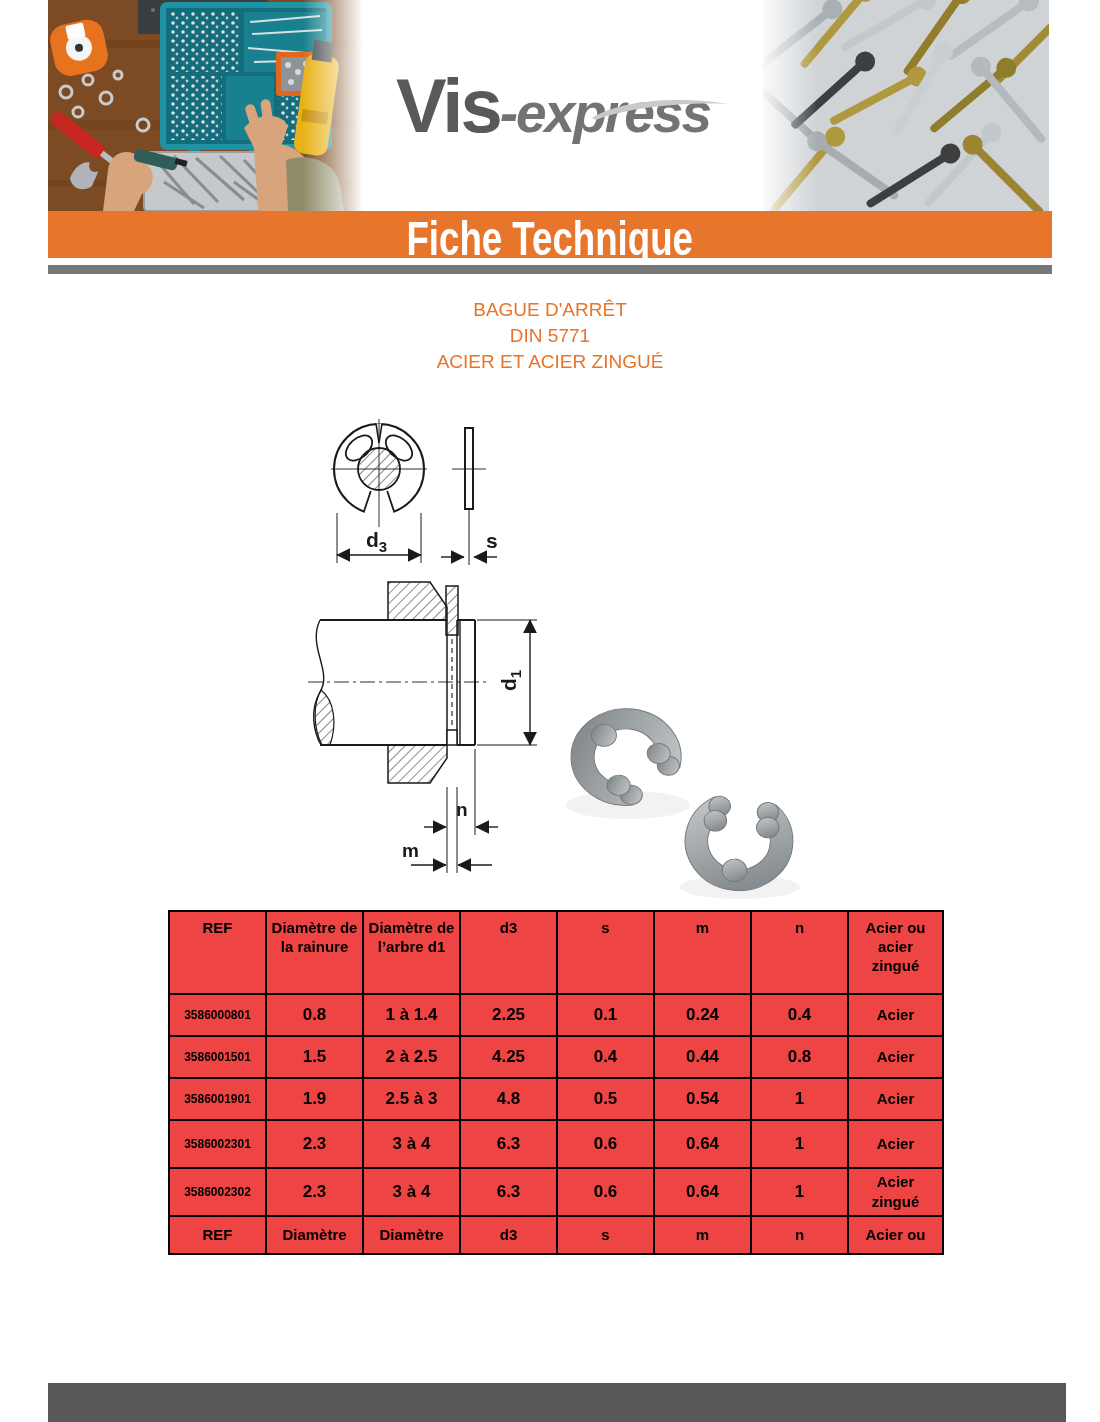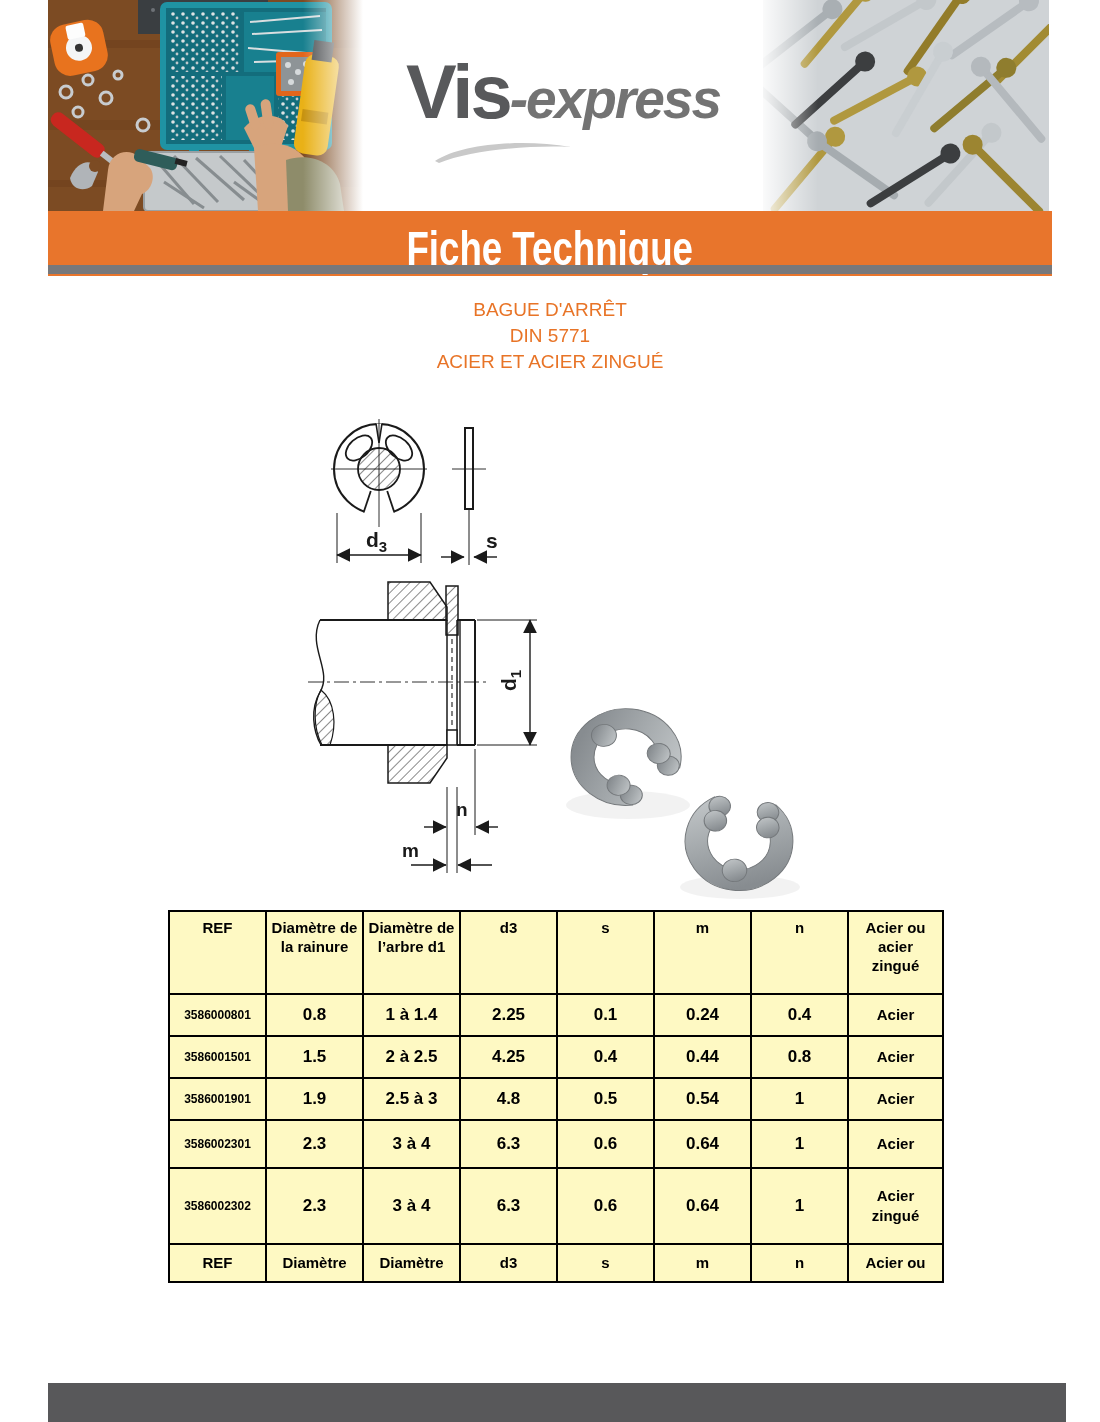--- a/index.html
+++ b/index.html
@@ -4,50 +4,50 @@
 <style>
   html,body{margin:0;padding:0;background:#fff;}
   .page{position:relative;width:1100px;height:1422px;background:#ffffff;
         font-family:"Liberation Sans",sans-serif;overflow:hidden;}
 
   
   .photo{position:absolute;top:0;height:211px;overflow:hidden;}
   .photo-left{left:48px;width:315px;}
   .photo-right{left:763px;width:286px;}
   .logo-zone{position:absolute;left:363px;top:0;width:400px;height:211px;
-             display:flex;flex-direction:column;align-items:center;justify-content:center;}
+             display:flex;flex-direction:row;align-items:center;justify-content:center;}
   .logo-line{display:flex;align-items:baseline;white-space:nowrap;}
   .logo-vis{font-size:76px;font-weight:bold;color:#58595b;letter-spacing:-3px;}
   .logo-express{font-size:55px;font-weight:bold;font-style:italic;color:#737373;letter-spacing:-2px;}
   .logo-swoosh{margin-top:2px;margin-left:-120px;}
 
-  .banner{position:absolute;left:48px;top:211px;width:1004px;height:65px;background:#e8752c;
-          display:flex;align-items:flex-end;justify-content:center;}
+  .banner{position:absolute;left:48px;top:211px;width:1004px;height:47px;background:#e8752c;
+          display:flex;align-items:flex-start;justify-content:center;}
   .banner-text{color:#ffffff;font-weight:bold;font-size:47px;letter-spacing:0px;
                transform:scale(0.78,1.02);white-space:nowrap;}
   .divider{position:absolute;left:48px;top:265px;width:1004px;height:9px;background:#77787b;}
 
   
   .prod-title{position:absolute;left:0;top:297px;width:1100px;text-align:center;
               color:#e87427;font-weight:normal;font-size:19px;line-height:26px;}
 
   
   .drawing{position:absolute;left:280px;top:395px;}
 
   
   table.spec{position:absolute;left:168px;top:910px;width:774px;border-collapse:collapse;
-             table-layout:fixed;background:#fef9c3;}
+             table-layout:fixed;background:#ef4444;}
   table.spec th,table.spec td{border:2px solid #000;text-align:center;color:#000;
              overflow:hidden;padding:2px 4px;}
   table.spec th{font-size:15px;font-weight:bold;vertical-align:top;padding-top:6px;line-height:19px;height:73px;}
   table.spec td{font-size:17px;font-weight:bold;vertical-align:middle;line-height:20px;}
   table.spec td.ref-cell{font-size:12px;letter-spacing:0px;margin-left:39px;}
   table.spec tr.r-std{height:42px;}
   table.spec tr.r-tall{height:48px;}
-  table.spec tr.r-xtall{height:76px;}
+  table.spec tr.r-xtall{height:48px;}
   table.spec tr.r-repeat{height:38px;}
   table.spec tr.r-repeat td{font-size:15px;}
 
   
   .footer-bar{position:absolute;left:48px;top:1383px;width:1018px;height:39px;background:#58585a;}
 </style>
 </head>
 <body>
 
 <div class="page">

